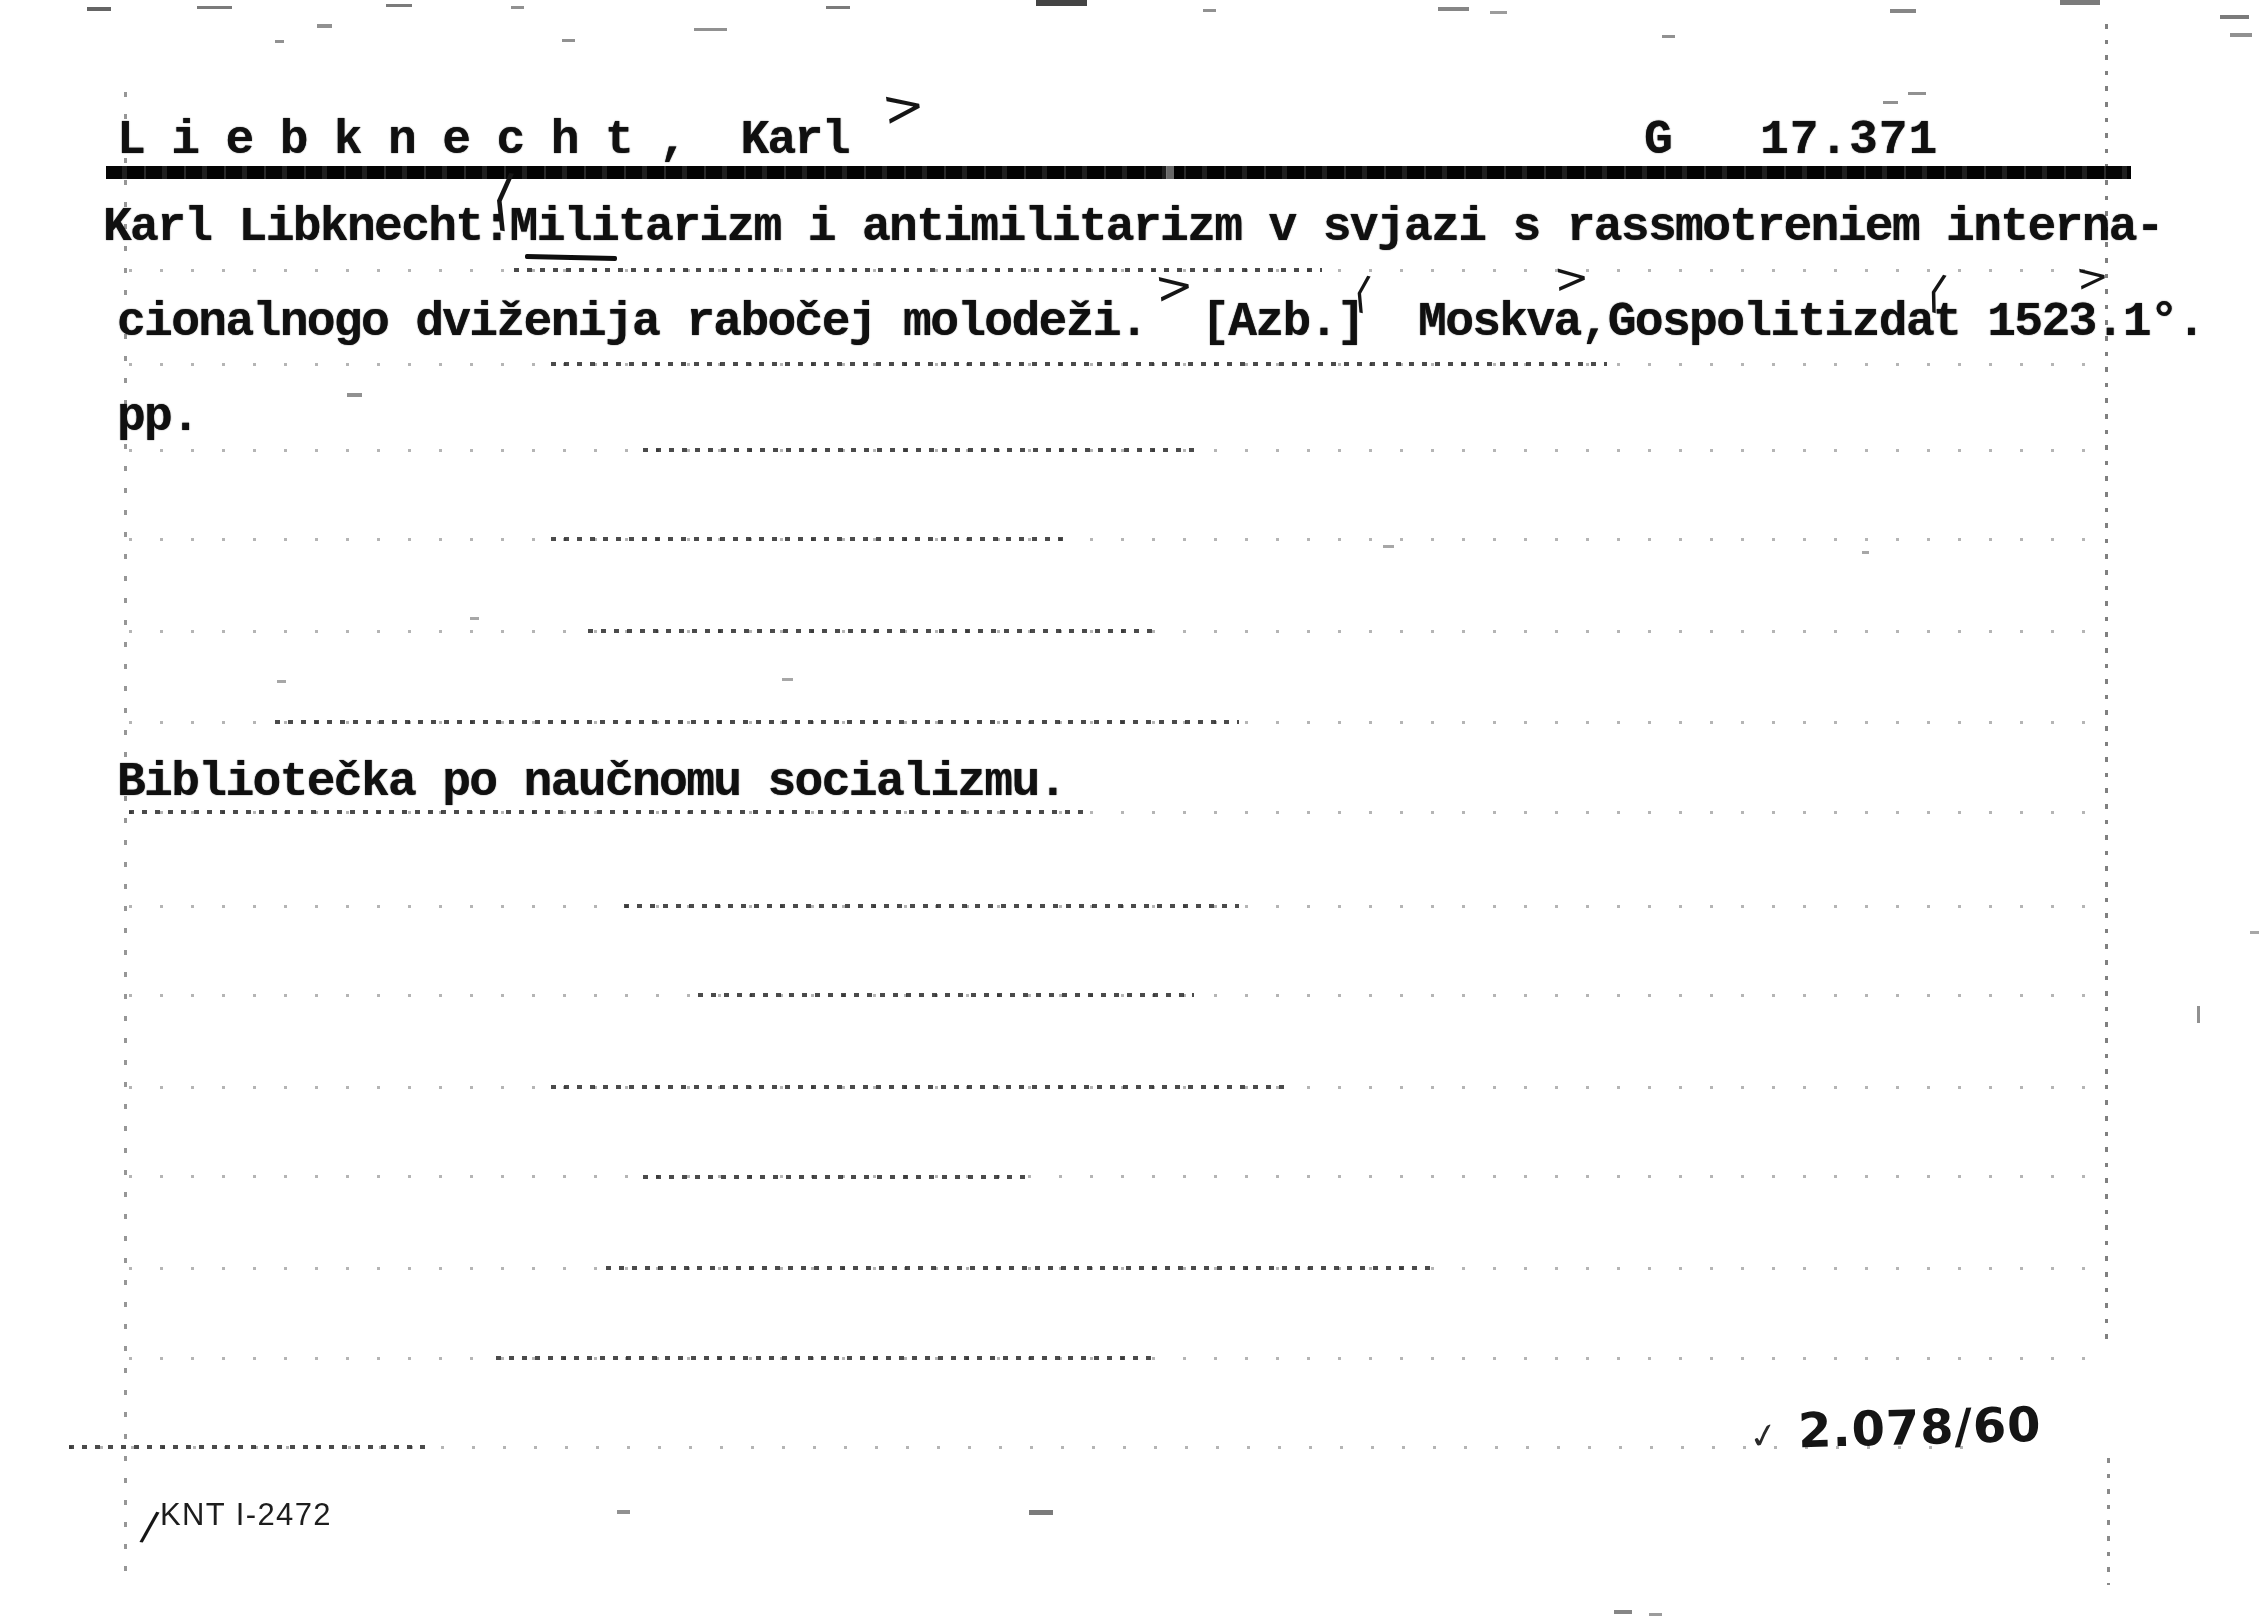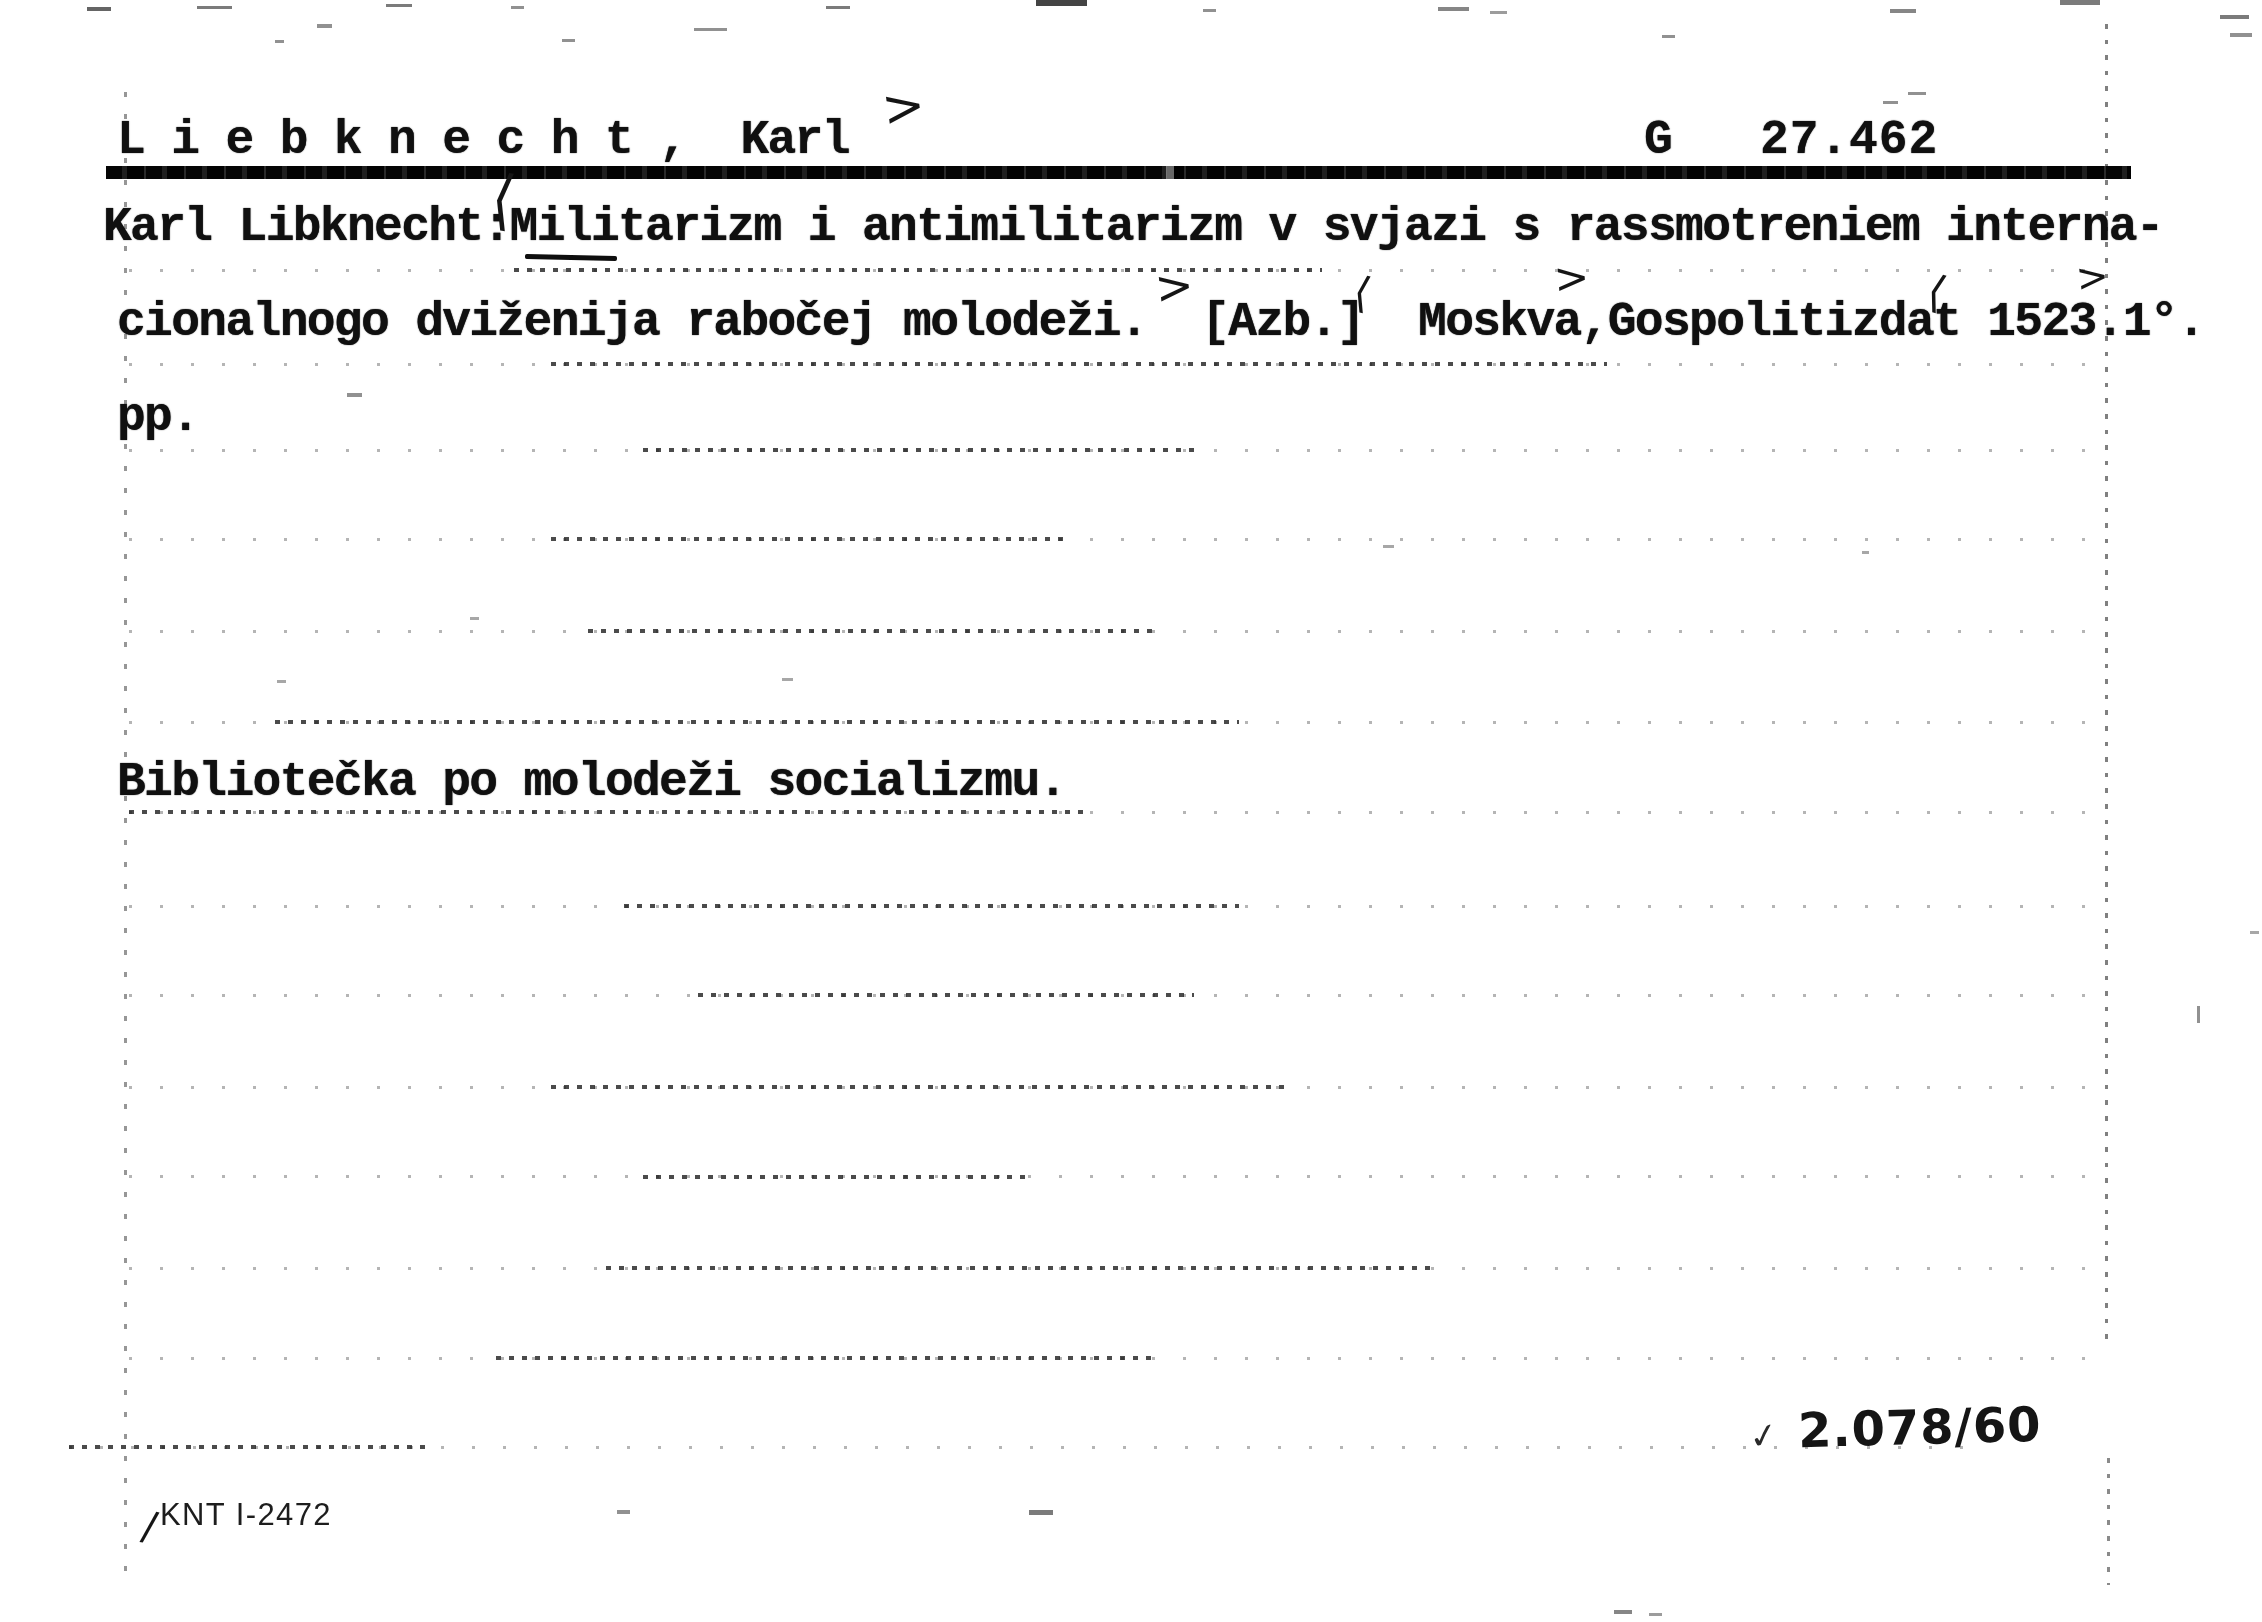--- a/index.html
+++ b/index.html
@@ -107,35 +107,35 @@
 <div class="vline" style="left:124px;top:92px;height:1480px;opacity:.5;"></div>
 <div class="vline right" style="left:2105px;top:24px;height:1319px;opacity:.6;"></div>
 <div class="vline right" style="left:2107px;top:1458px;height:127px;opacity:.55;"></div>
 
 <div class="rule-heavy"></div>
 <div class="rule-gap"></div>
 
 <div class="tw" style="left:117px;top:116px;">L i e b k n e c h t ,  Karl</div>
 <div class="hw" style="left:882px;top:81px;font-size:51px;transform:rotate(-8deg);">&gt;</div>
 <div class="tw" style="left:1644px;top:116px;">G</div>
-<div class="tw" style="left:1760px;top:116px;letter-spacing:0.9px;">27.462</div>
+<div class="tw" style="left:1760px;top:116px;letter-spacing:0.9px;">17.371</div>
 
 <div class="tw" style="left:103px;top:203px;">Karl Libknecht:Militarizm i antimilitarizm v svjazi s rassmotreniem interna-</div>
 <div class="hw" style="left:492px;top:171px;font-size:57px;transform:rotate(9deg) scaleY(1.15);">⟨</div>
 <div class="uline" style="left:525px;top:255px;width:92px;height:4.6px;transform:rotate(1.2deg);"></div>
 
 <div class="tw" style="left:117px;top:298px;">cionalnogo dviženija rabočej molodeži.  [Azb.]  Moskva,Gospolitizdat 1523.1°.</div>
 <div class="hw" style="left:1155px;top:263px;font-size:46px;transform:rotate(-6deg);">&gt;</div>
 <div class="hw" style="left:1354px;top:272px;font-size:42px;transform:rotate(12deg);">⟨</div>
 <div class="hw" style="left:1554px;top:257px;font-size:42px;transform:rotate(-4deg);">&gt;</div>
 <div class="hw" style="left:1928px;top:270px;font-size:44px;transform:rotate(16deg);">⟨</div>
 <div class="hw" style="left:2076px;top:257px;font-size:39px;transform:rotate(-6deg);">&gt;</div>
 
 <div class="tw" style="left:117px;top:393px;">pp.</div>
 
-<div class="tw" style="left:117px;top:758px;">Bibliotečka po molodeži socializmu.</div>
+<div class="tw" style="left:117px;top:758px;">Bibliotečka po naučnomu socializmu.</div>
 
 <div class="hw" style="left:1749px;top:1419px;font-size:35px;color:#2a2a2a;transform:rotate(-10deg);">✓</div>
 <div class="hw" style="left:1798px;top:1403px;font-size:48px;font-weight:700;transform:rotate(-1.5deg);letter-spacing:0.9px;">2.078/60</div>
 
 <div class="hw" style="left:143px;top:1506px;font-size:40px;transform:rotate(12deg);">/</div>
 <div class="imprint" style="left:160px;top:1499px;">KNT I-2472</div>
 
 
 </body></html>

